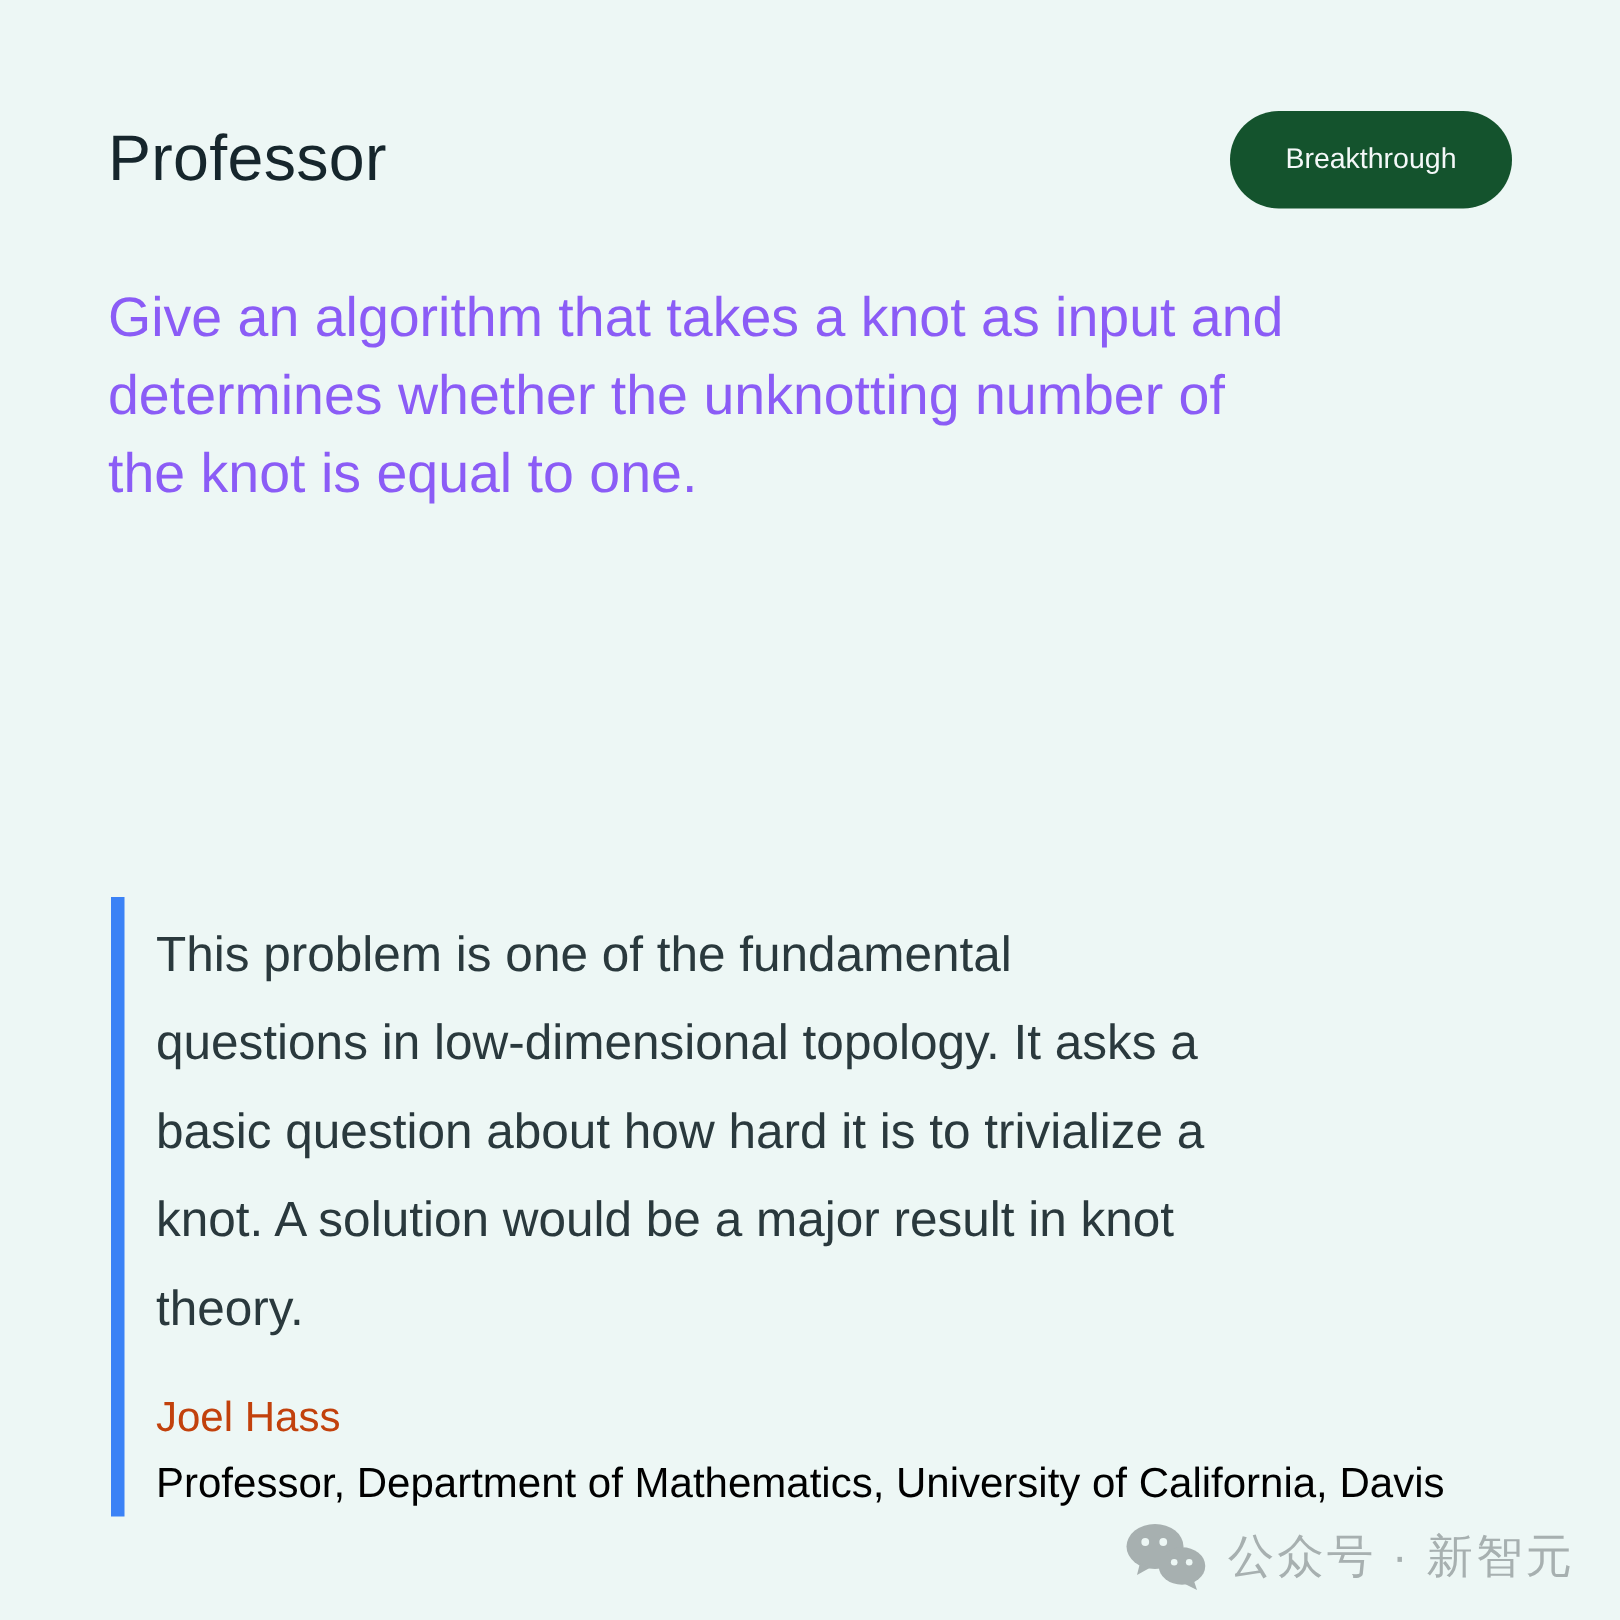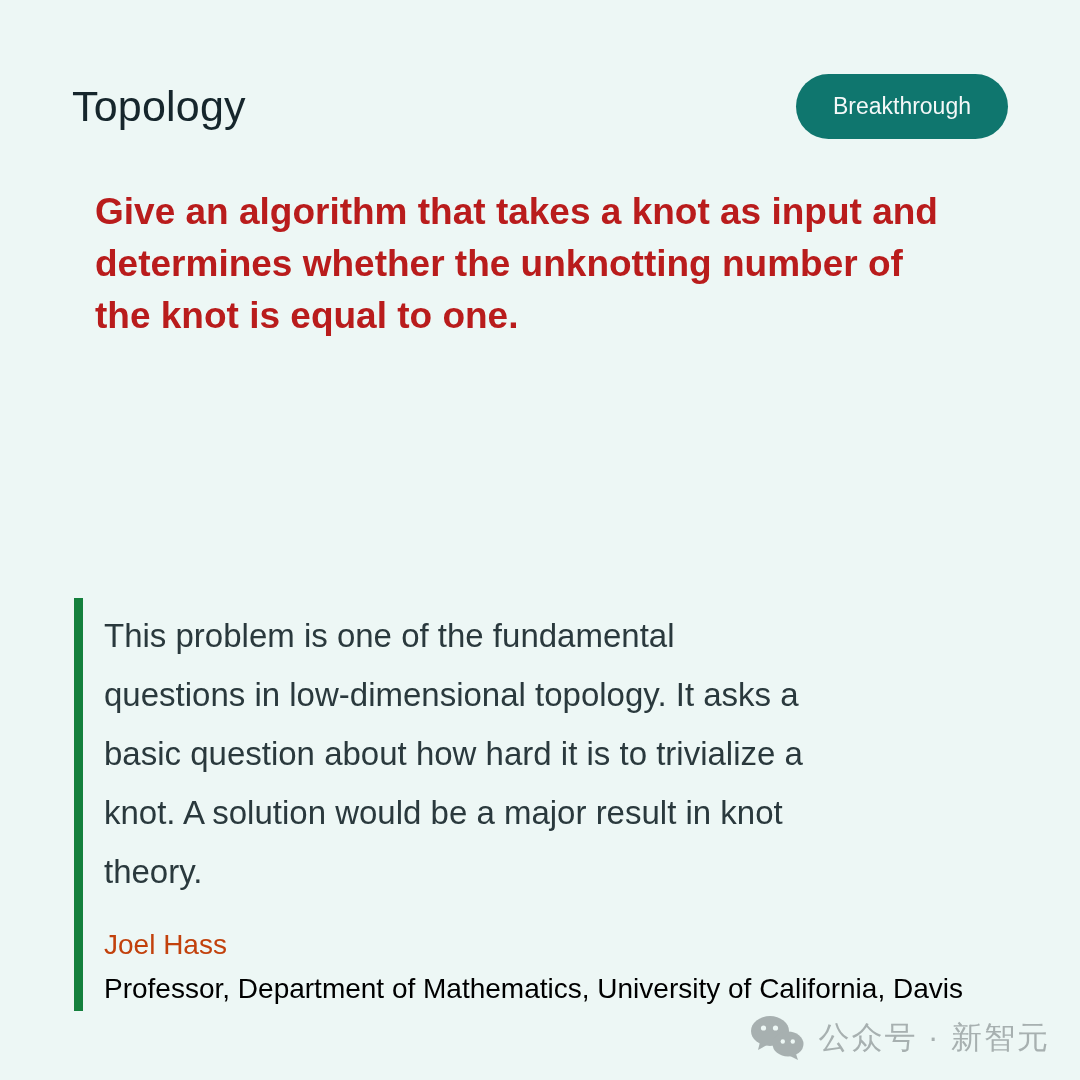--- a/index.html
+++ b/index.html
@@ -25,48 +25,47 @@
     justify-content: space-between;
     align-items: center;
   }
   .category-title {
     font-size: 43px;
     font-weight: 500;
     letter-spacing: 0.2px;
     color: #16262c;
   }
   .badge {
-    background: #0f766e;
+    background: #14532d;
     color: #f4f8f8;
-    font-size: 23px;
+    font-size: 19px;
     font-weight: 400;
     height: 65px;
     line-height: 65px;
     padding: 0 37px;
     border-radius: 999px;
     white-space: nowrap;
   }
   .prompt {
     position: absolute;
     top: 186px;
     left: 72px;
     width: 950px;
     font-size: 37px;
     line-height: 52px;
-    font-weight: 700;
-    color: #b91c1c;
+    font-weight: 400;
+    color: #8b5cf6;
     white-space: pre-line;
-    margin-left: 23px;
   }
   .quote-block {
     position: absolute;
     top: 598px;
     left: 74px;
     right: 56px;
-    border-left: 9px solid #15803d;
+    border-left: 9px solid #3b82f6;
     padding: 8px 0 6px 21px;
   }
   .quote-text {
     font-size: 33px;
     line-height: 59px;
     font-weight: 400;
     color: #2a393d;
     white-space: pre-line;
   }
   .quote-author {
@@ -99,21 +98,21 @@
     height: 44px;
     display: block;
   }
 </style>
 </head>
 <body>
 
 <div class="card">
 
   <div class="header">
-    <div class="category-title">Topology</div>
+    <div class="category-title">Professor</div>
     <div class="badge">Breakthrough</div>
   </div>
 
   <div class="prompt">Give an algorithm that takes a knot as input and
 determines whether the unknotting number of
 the knot is equal to one.</div>
 
   <div class="quote-block">
     <div class="quote-text">This problem is one of the fundamental
 questions in low-dimensional topology. It asks a

